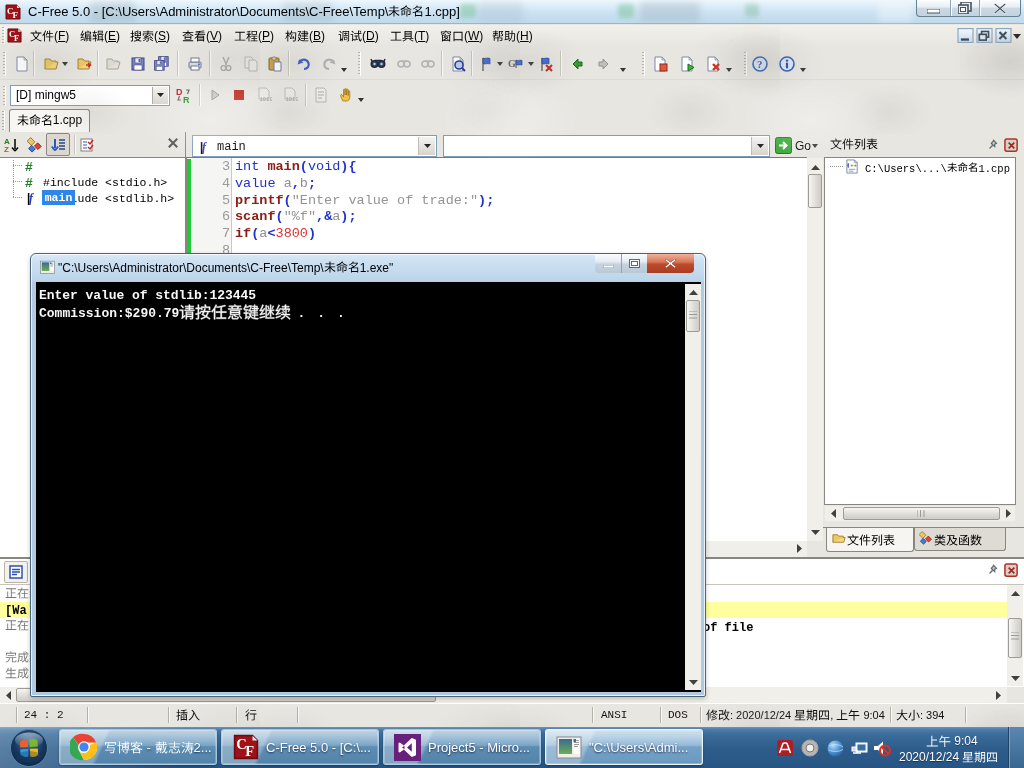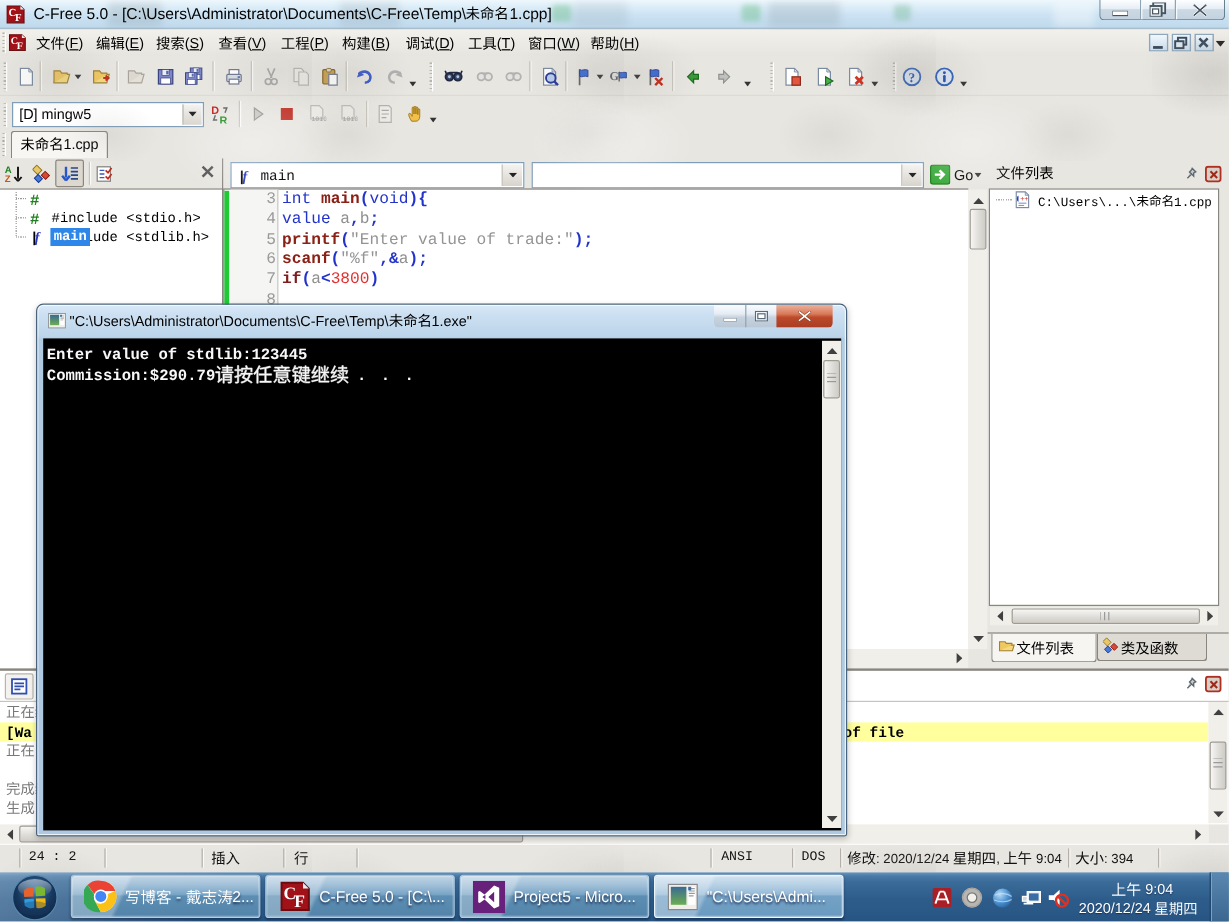--- a/index.html
+++ b/index.html
@@ -588,21 +588,21 @@
       <use href="#u6B63"></use>
       <use href="#u5728" transform="translate(1000 0)"></use>
       <use href="#u7F16" transform="translate(2000 0)"></use>
       <use href="#u8BD1" transform="translate(3000 0)"></use>
       <use href="#u6E90" transform="translate(4000 0)"></use>
       <use href="#u6587" transform="translate(5000 0)"></use>
       <use href="#u4EF6" transform="translate(6000 0)"></use>
     </svg>...</div>
 <div class="abs" style="left:0;top:602px;width:1007px;height:16px;background:#ffff9e"></div>
 <div class="abs mono" style="left:5px;top:604px;font-size:12px;font-weight:bold;color:#000">[Wa</div>
-<div class="abs mono" style="left:703px;top:604px;font-size:12px;font-weight:bold;color:#000">of file</div>
+<div class="abs mono" style="left:703px;top:621px;font-size:12px;font-weight:bold;color:#000">of file</div>
 <div class="abs" style="left:5px;top:619px;font-size:12px;color:#787878;white-space:nowrap"><svg class="cn" style="width:48px;height:12px;vertical-align:0px;" viewBox="0 0 4000 1000" fill="#787878">
       <use href="#u6B63"></use>
       <use href="#u5728" transform="translate(1000 0)"></use>
       <use href="#u94FE" transform="translate(2000 0)"></use>
       <use href="#u63A5" transform="translate(3000 0)"></use>
     </svg>...</div>
 <div class="abs" style="left:5px;top:651px;font-size:12px;color:#787878;white-space:nowrap"><svg class="cn" style="width:48px;height:12px;vertical-align:0px;" viewBox="0 0 4000 1000" fill="#787878">
       <use href="#u5B8C"></use>
       <use href="#u6210" transform="translate(1000 0)"></use>
       <use href="#u7F16" transform="translate(2000 0)"></use>

